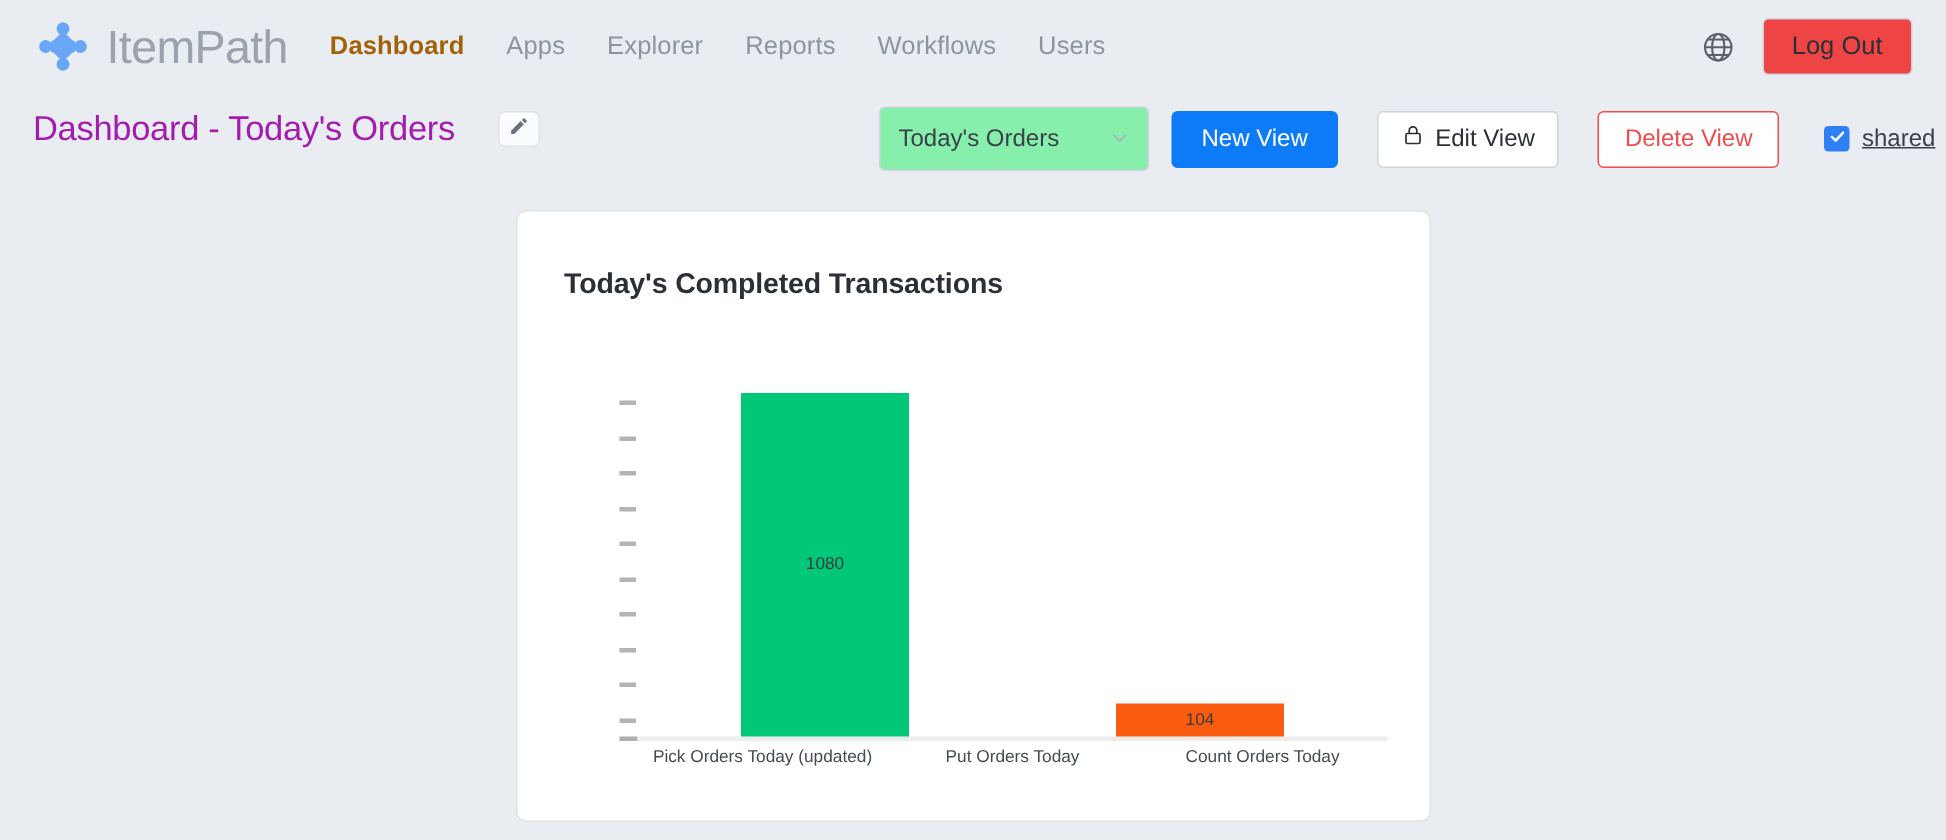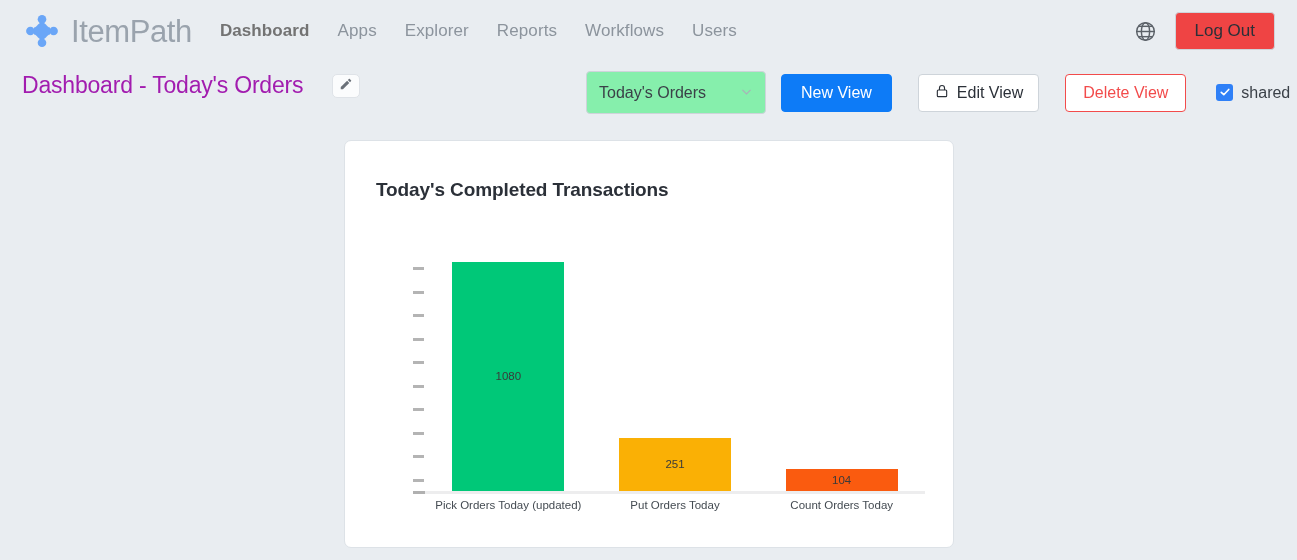--- a/index.html
+++ b/index.html
@@ -29,21 +29,21 @@
   }
   .nav { display: flex; align-items: center; margin-left: 28px; gap: 28px; }
   .nav-link {
     font-size: 17px;
     color: #8c949d;
     text-decoration: none;
     letter-spacing: 0.1px;
     cursor: pointer;
     white-space: nowrap;
   }
-  .nav-link.active { color: #737373; font-weight: 700; }
+  .nav-link.active { color: #a16207; font-weight: 700; }
 
   .topbar-right {
     margin-left: auto; margin-right: 22px;
     display: flex; align-items: center; gap: 16px;
   }
   .globe-btn {
     width: 26px; height: 26px; display: flex;
     align-items: center; justify-content: center; cursor: pointer;
   }
   .logout-btn {
@@ -132,21 +132,21 @@
   .shared-wrap {
     margin-left: 30px;
     display: flex; align-items: center; gap: 8px;
   }
   .checkbox {
     width: 17px; height: 17px; border-radius: 3px;
     background: #2f80f7;
     display: flex; align-items: center; justify-content: center;
     cursor: pointer;
   }
-  .shared-label { font-size: 16px; color: #3b4148; }
+  .shared-label { font-size: 16px; color: #3b4148; text-decoration: underline; }
 
   
   .card {
     position: absolute;
     left: 344px; top: 140px;
     width: 610px; height: 408px;
     background: #ffffff;
     border: 1px solid #dde2e7;
     border-radius: 7px;
   }
@@ -322,25 +322,20 @@
         <div class="axis-origin"></div>
         <div class="axis-line"></div>
 
         <div class="bars">
           <div class="bar-col">
             <div class="bar" style="height: 229.5px; background: rgb(0, 200, 120);">
               <span class="bar-value">1080</span>
             </div>
           </div>
           <div class="bar-col">
-            <div class="bar" style="height: 53.3375px; background: rgb(250, 176, 5);">
-              <span class="bar-value">251</span>
-            </div>
-          </div>
-          <div class="bar-col">
             <div class="bar" style="height: 22.1px; background: rgb(250, 91, 15);">
               <span class="bar-value">104</span>
             </div>
           </div>
         </div>
       </div>
 
       <div class="bar-labels">
         <div class="bar-label">Pick Orders Today (updated)</div>
         <div class="bar-label">Put Orders Today</div>

